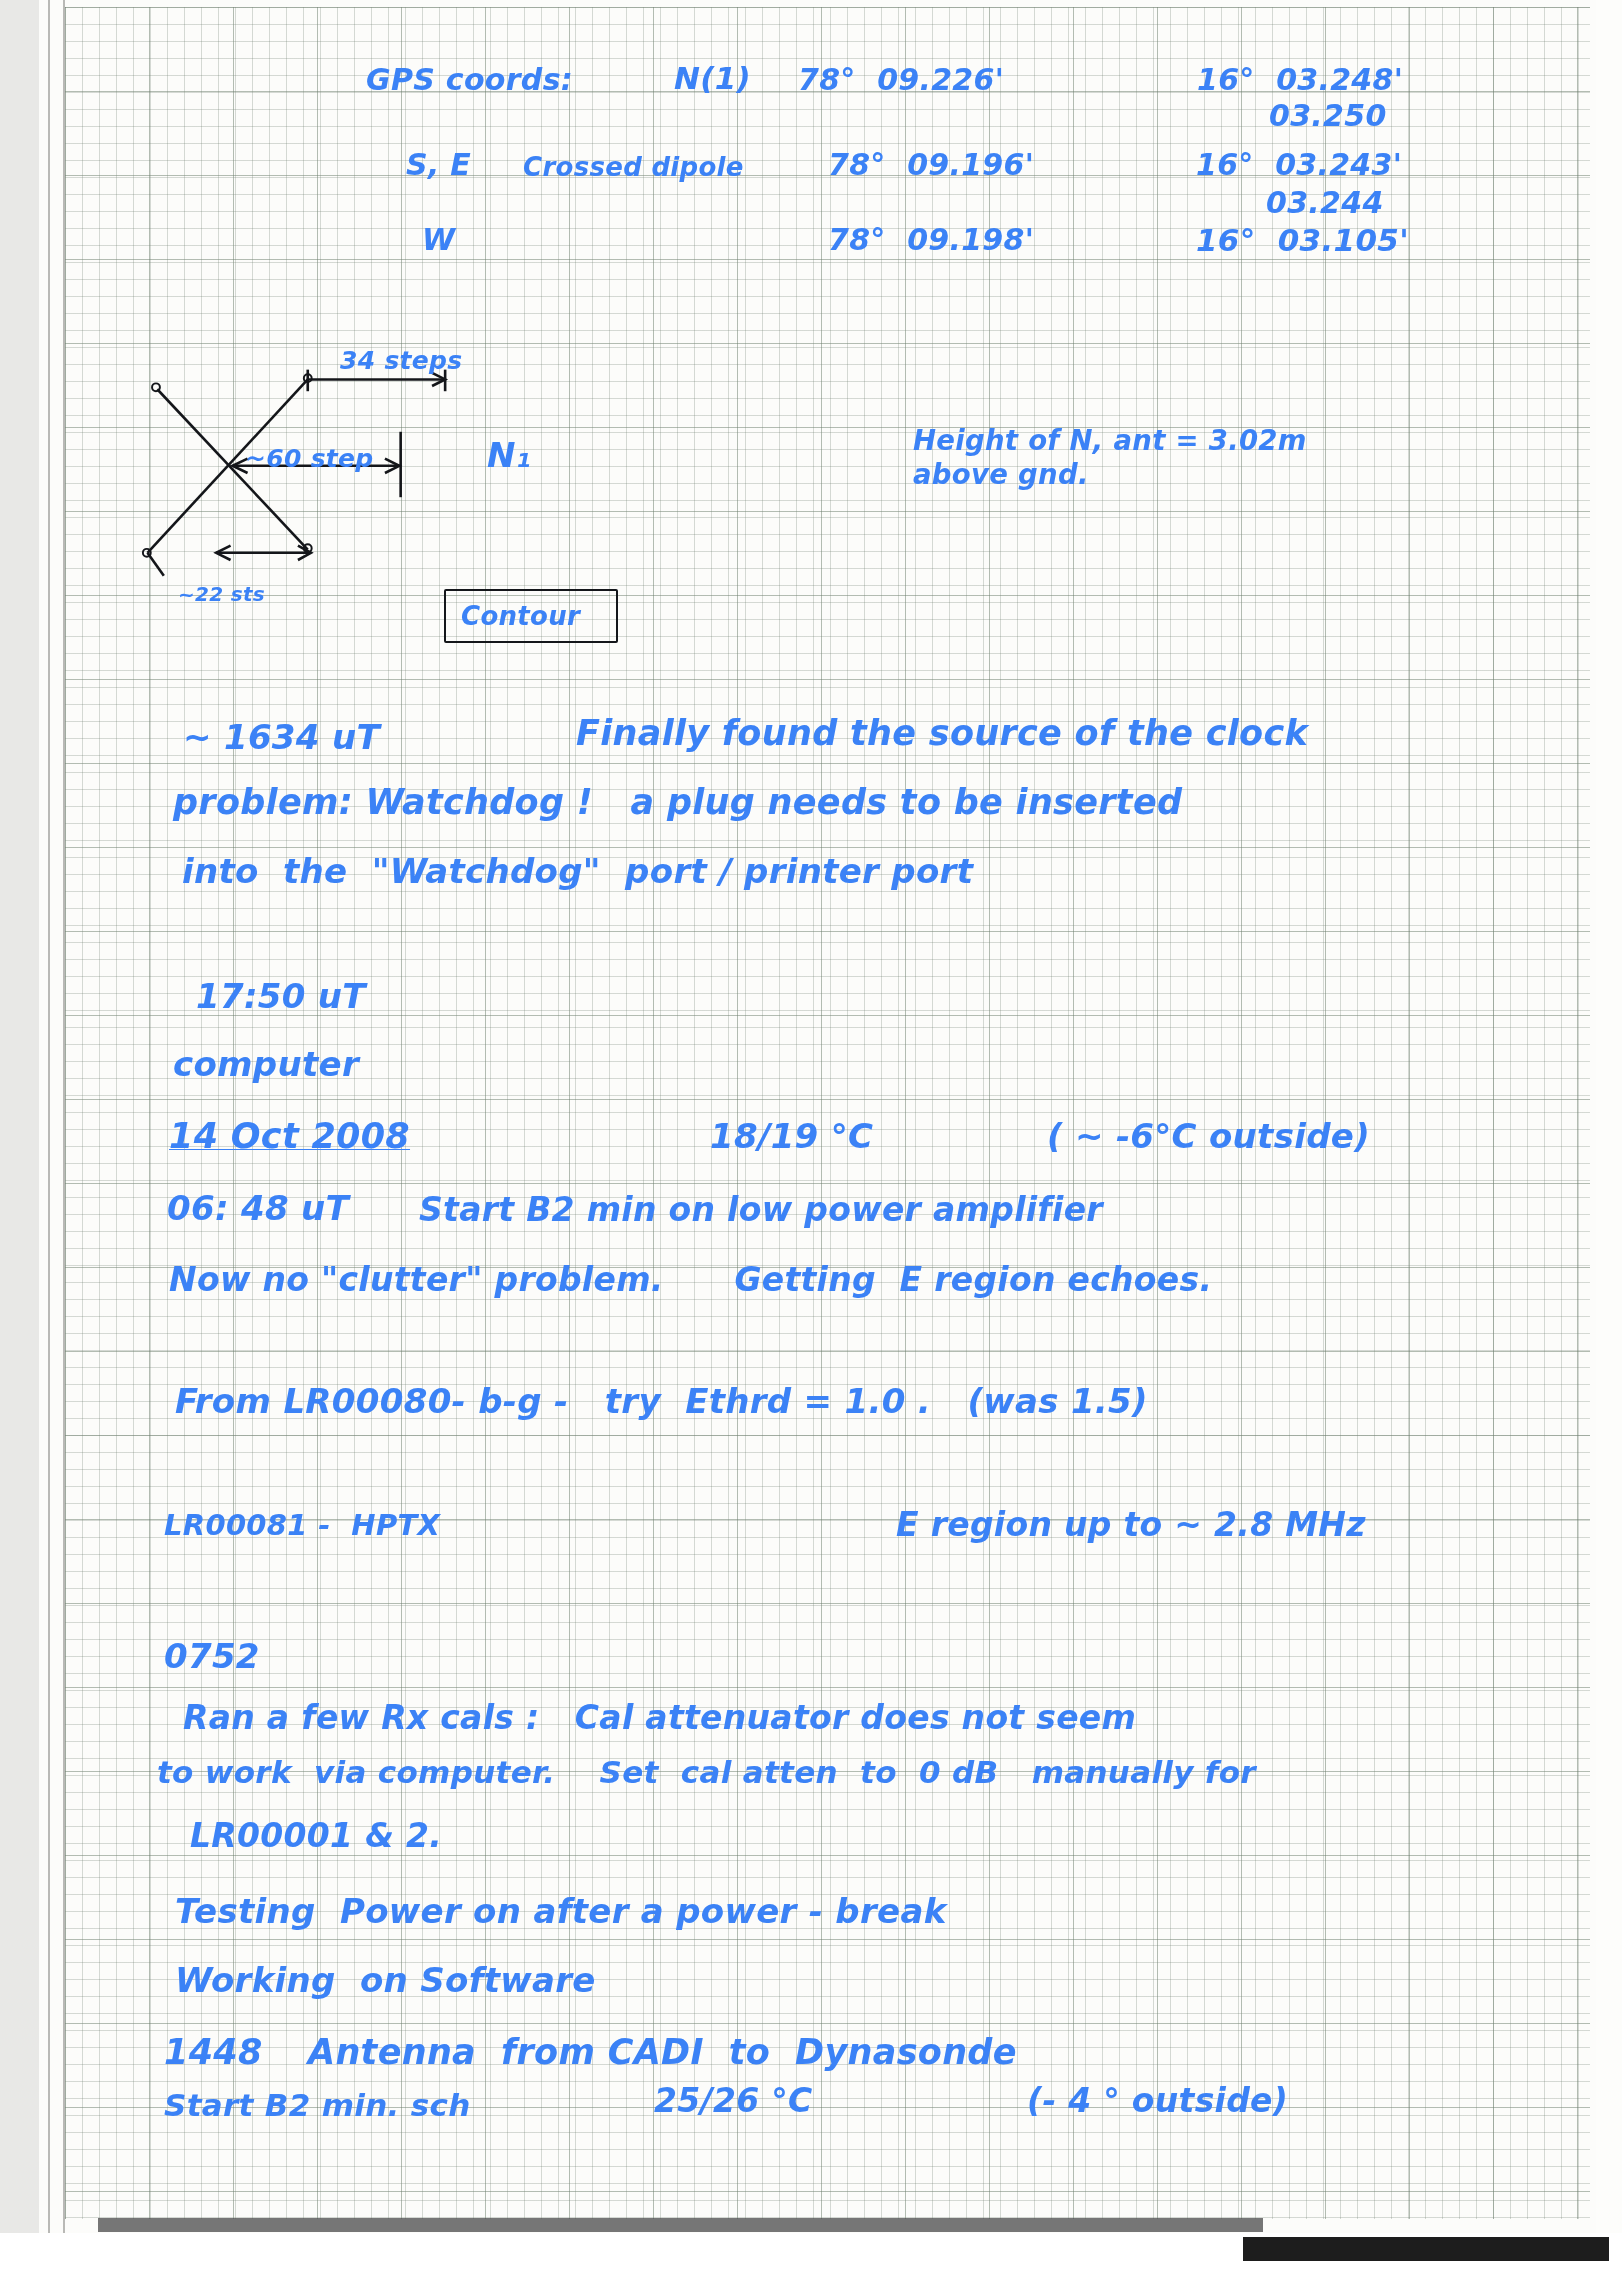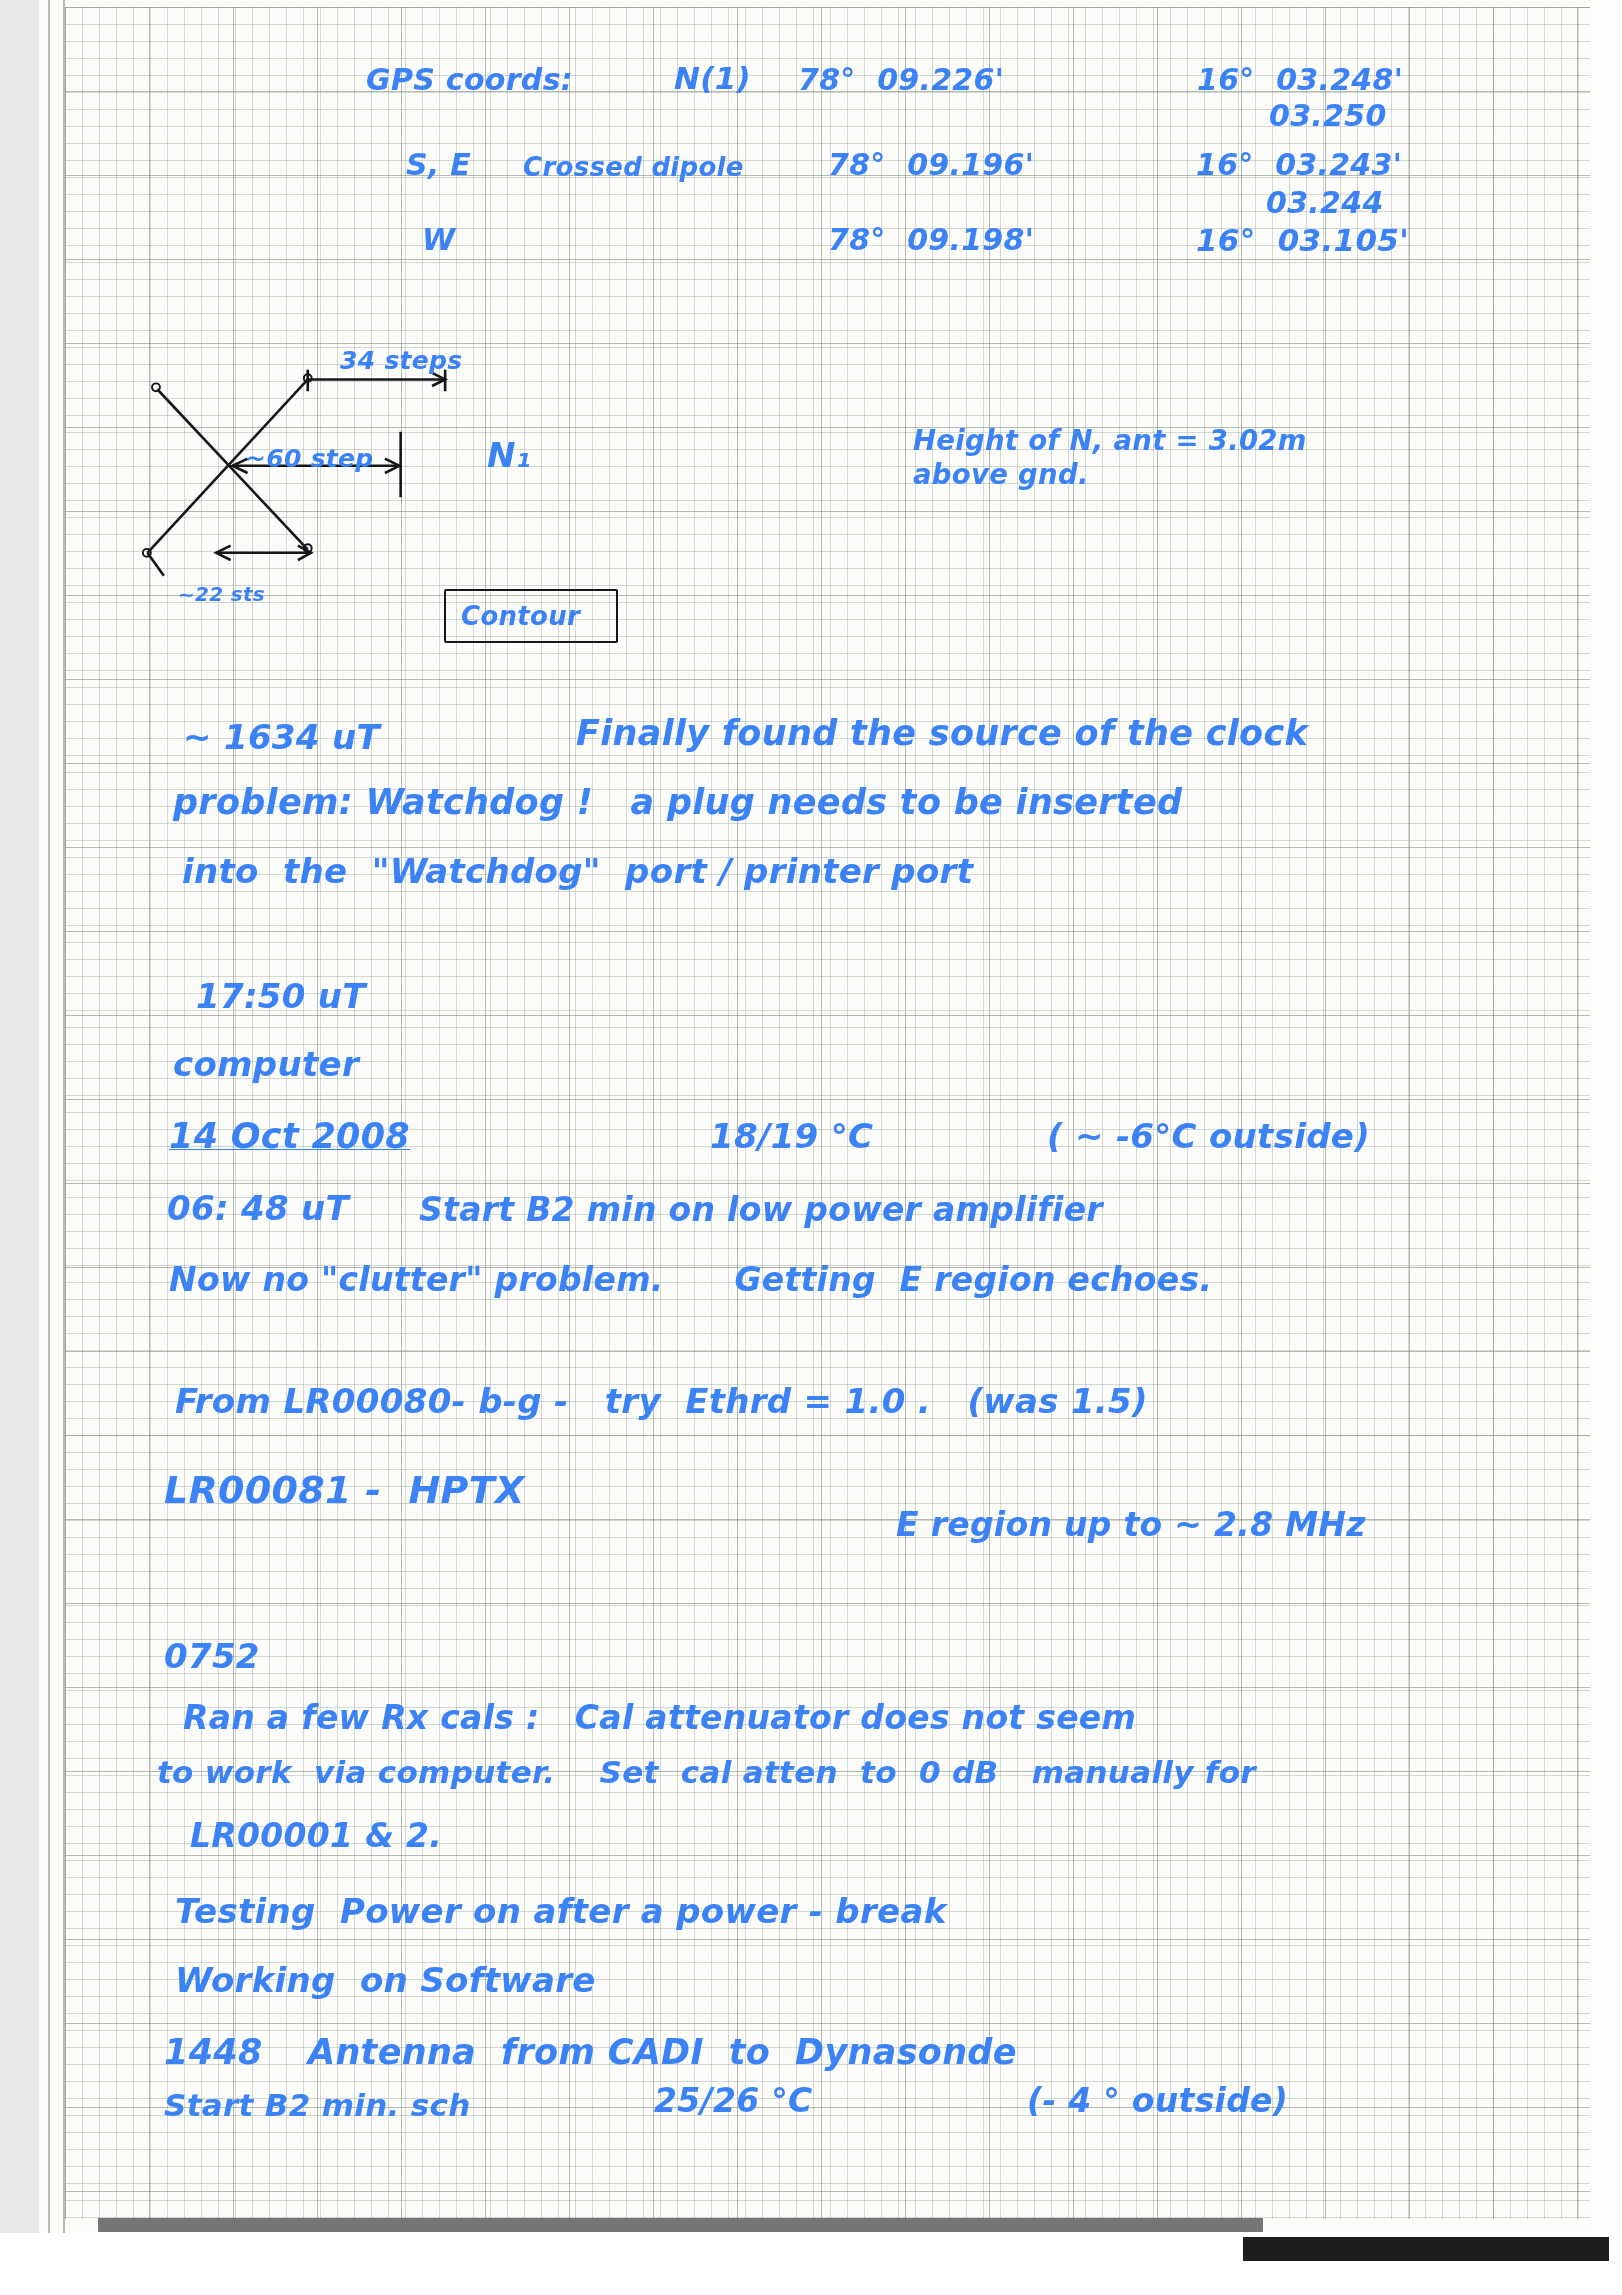--- a/index.html
+++ b/index.html
@@ -190,21 +190,21 @@
   <div class="ink hw u" style="left:169px; top:1116px; font-size:35px;">14 Oct 2008</div>
   <div class="ink hw" style="left:710px; top:1116px; font-size:34px;">18/19 °C</div>
   <div class="ink hw" style="left:1047px; top:1116px; font-size:34px;">( ~ -6°C outside)</div>
 
   <div class="ink hw" style="left:167px; top:1188px; font-size:34px;">06: 48 uT</div>
   <div class="ink hw" style="left:419px; top:1190px; font-size:33px;">Start B2 min on low power amplifier</div>
   <div class="ink hw" style="left:169px; top:1260px; font-size:33px;">Now no "clutter" problem.      Getting  E region echoes.</div>
 
   <div class="ink hw" style="left:175px; top:1381px; font-size:34px;">From LR00080- b-g -   try  Ethrd = 1.0 .   (was 1.5)</div>
 
-  <div class="ink hw" style="left:164px; top:1468px; font-size:38px;">LR00081 -  HPTX</div>
+  <div class="ink hw" style="left:164px; top:1508px; font-size:29px;">LR00081 -  HPTX</div>
   <div class="ink hw" style="left:896px; top:1505px; font-size:33px;">E region up to ~ 2.8 MHz</div>
 
   <div class="ink hw" style="left:164px; top:1636px; font-size:34px;">0752</div>
   <div class="ink hw" style="left:183px; top:1698px; font-size:33px;">Ran a few Rx cals :   Cal attenuator does not seem</div>
   <div class="ink hw" style="left:157px; top:1754px; font-size:31px;">to work  via computer.    Set  cal atten  to  0 dB   manually for</div>
   <div class="ink hw" style="left:190px; top:1816px; font-size:33px;">LR00001 &amp; 2.</div>
 
   <div class="ink hw" style="left:175px; top:1960px; font-size:34px;">Working  on Software</div>
   <div class="ink hw" style="left:175px; top:1891px; font-size:34px;">Testing  Power on after a power - break</div>
 

